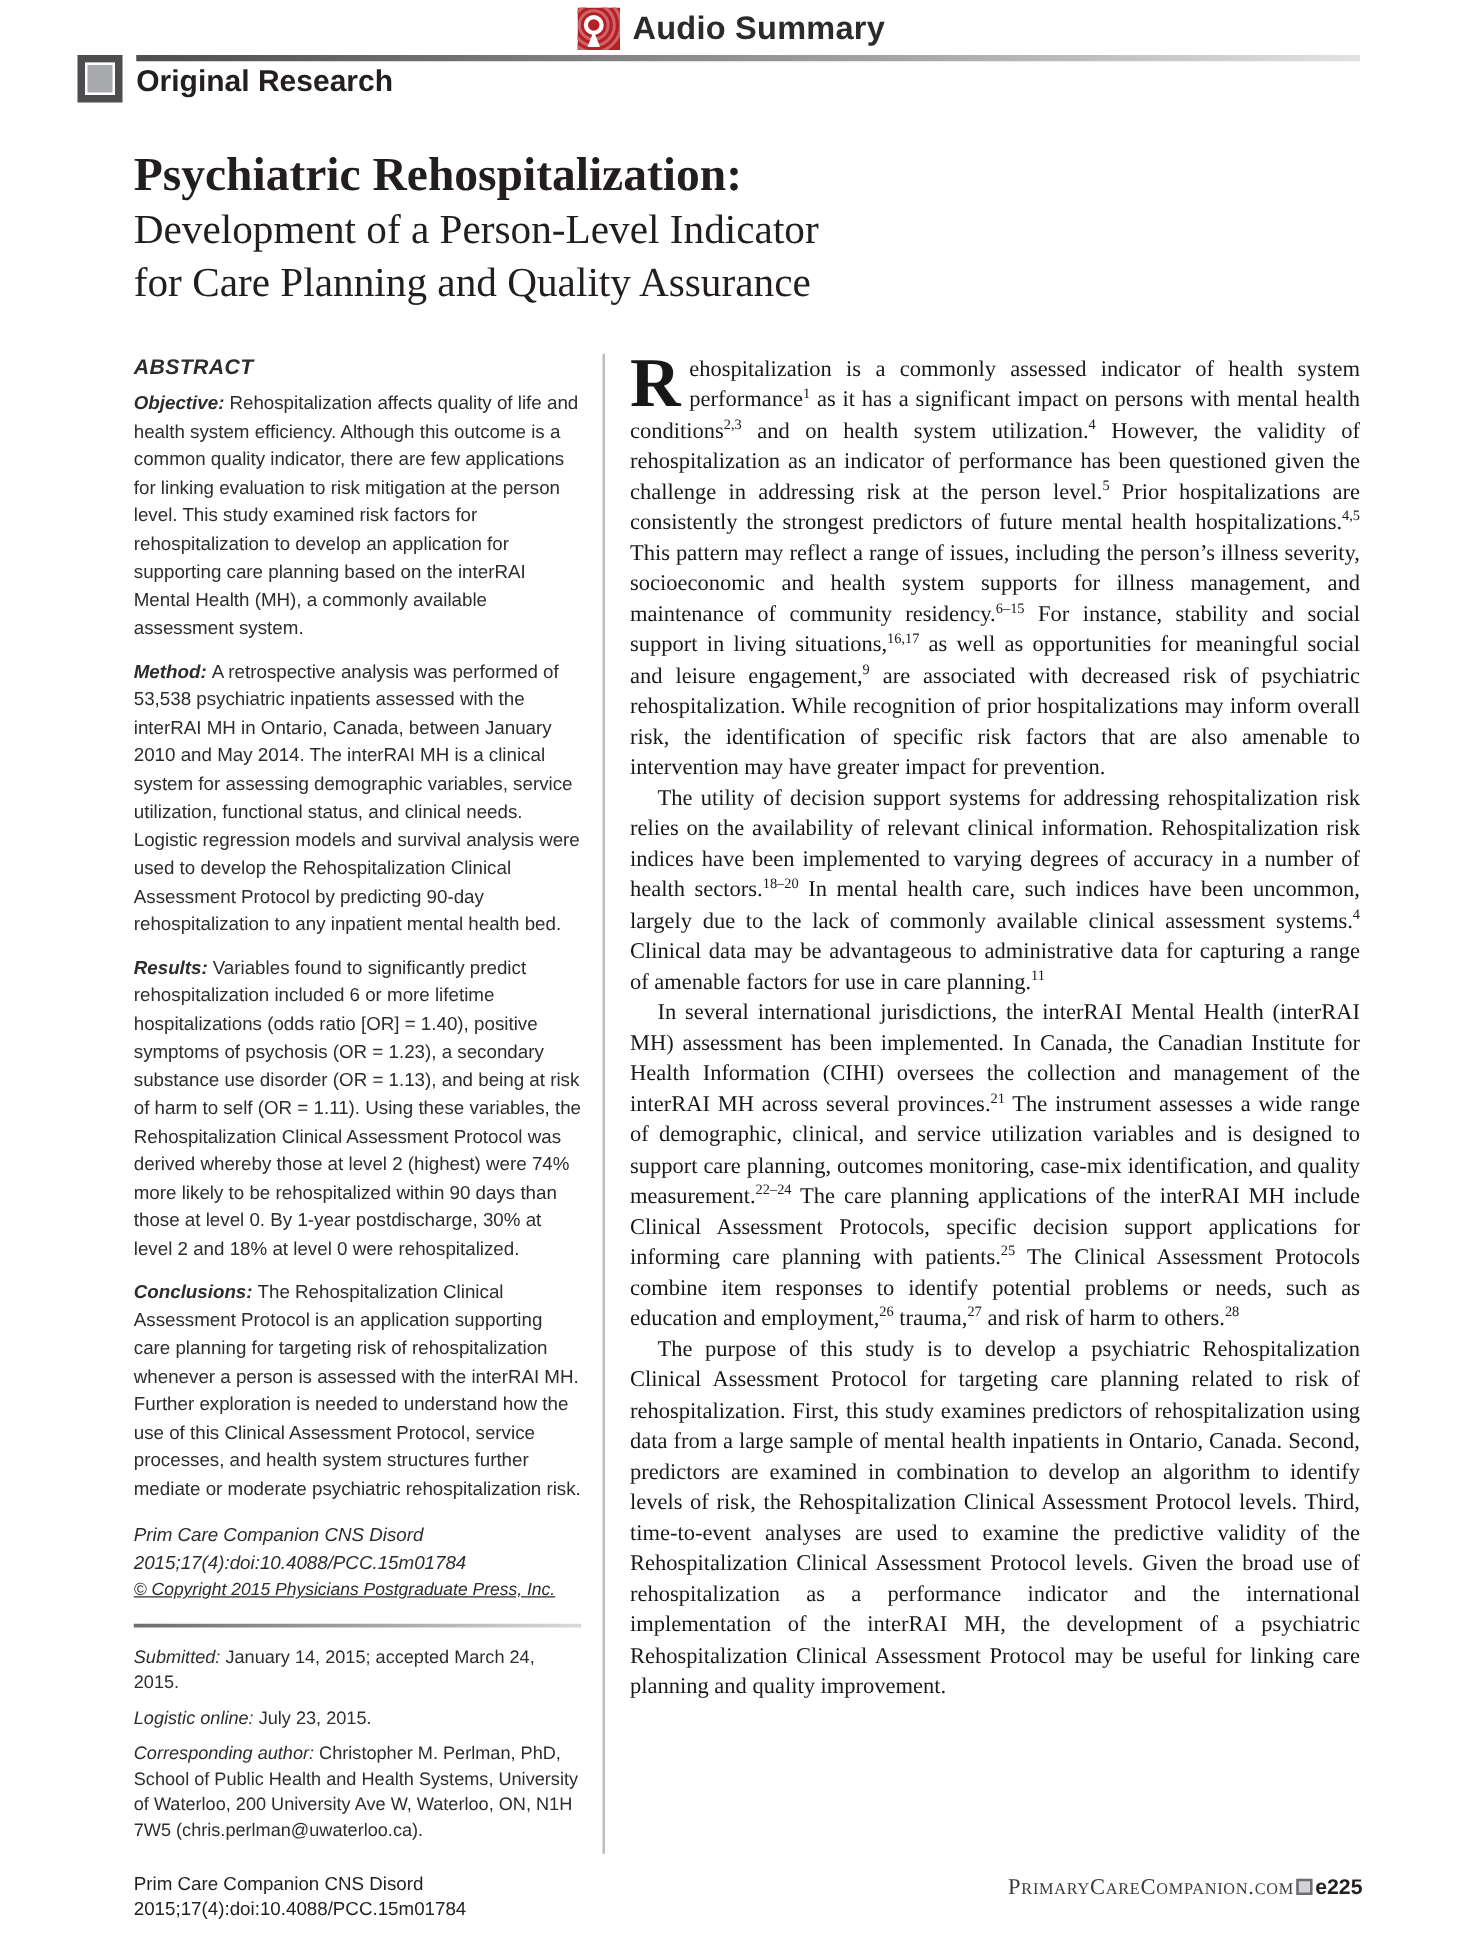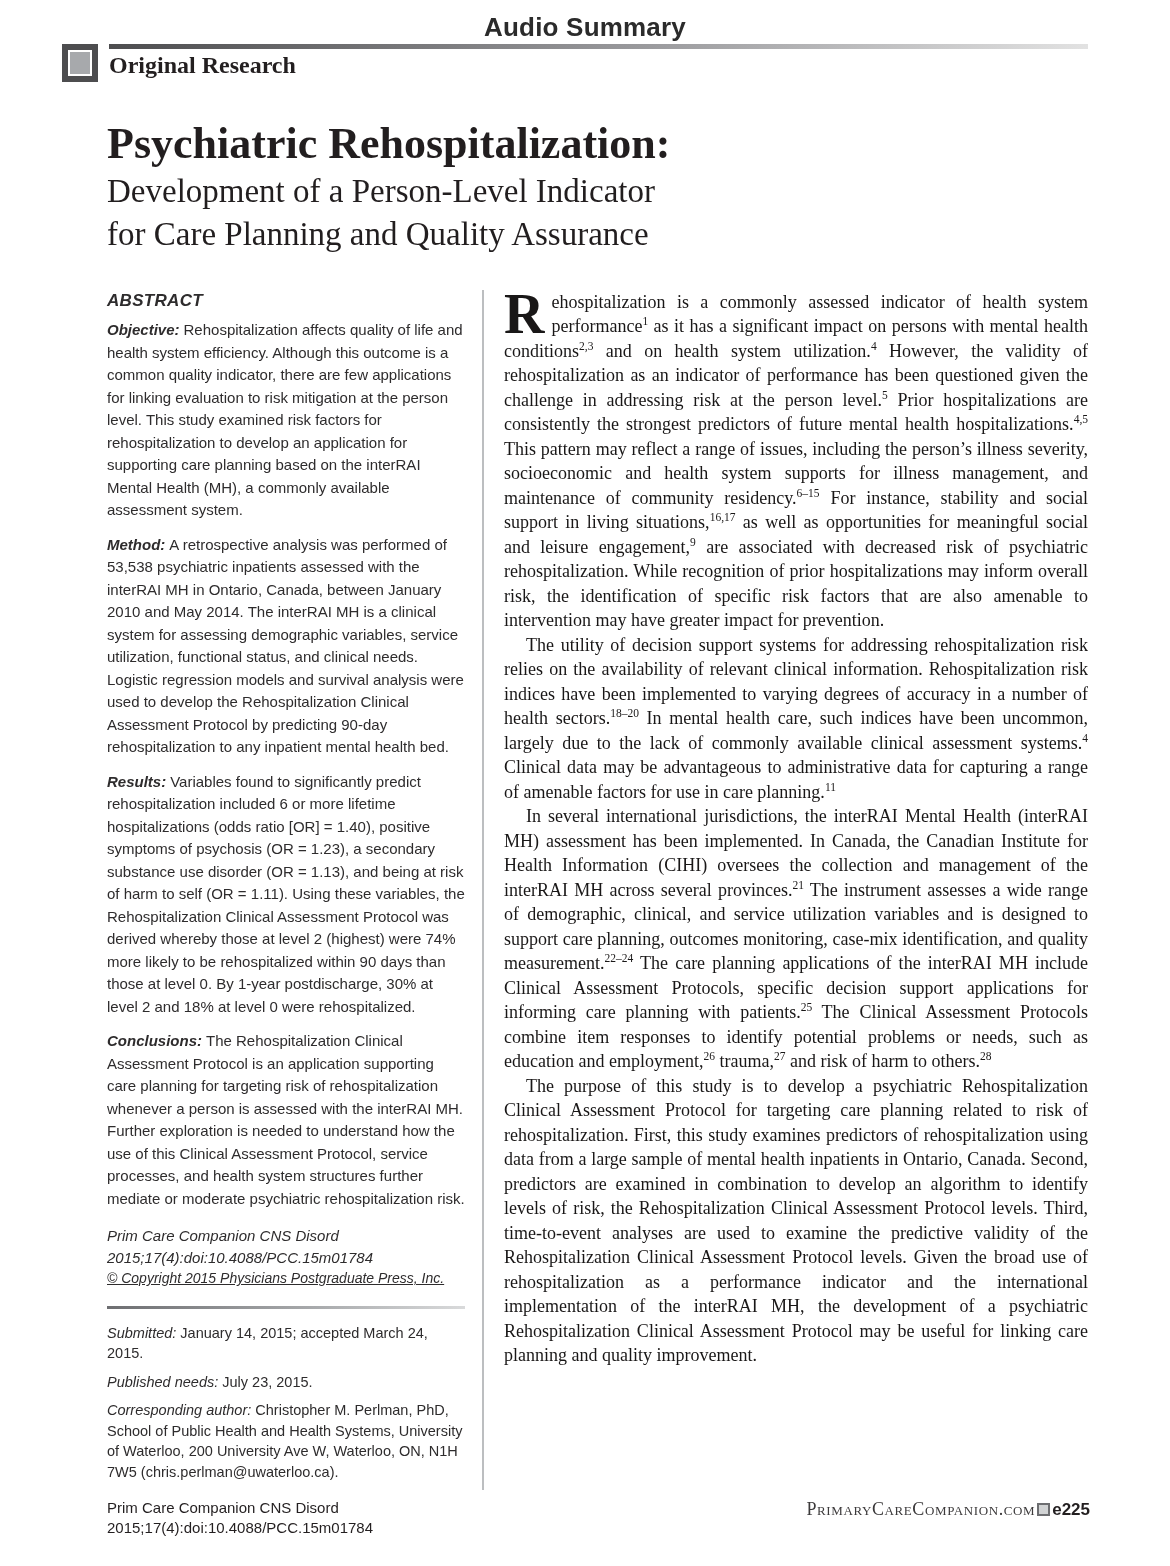--- a/index.html
+++ b/index.html
@@ -9,44 +9,43 @@
     background: #ffffff;
     position: relative;
     font-family: "Liberation Sans", sans-serif;
     color: #231f20;
     overflow: hidden;
   }
 
   
   .audio-header {
     display: flex; justify-content: center; align-items: center;
-    gap: 10px; padding-top: 5px; height: 40px; flex-direction: column;
+    gap: 10px; padding-top: 5px; height: 40px;
   }
   .audio-icon { width: 34px; height: 34px; display: block; }
   .audio-label { font-size: 26px; font-weight: 600; color: #2b2b2b; letter-spacing: 0.2px; }
 
   
   .section-bar {
     display: flex; align-items: flex-start; gap: 11px;
     margin: 4px 82px 0 62px;
-    font-family: Liberation Serif, serif;
   }
   .or-icon {
     width: 36px; height: 38px; background: #4d4d4f;
     display: flex; align-items: center; justify-content: center;
     flex-shrink: 0;
   }
   .or-icon-inner { width: 24px; height: 26px; background: #a7a9ac; border: 2px solid #ffffff; }
   .section-right { flex: 1; }
   .section-rule { height: 5px; background: linear-gradient(to right, #4d4d4f 0%, #9a9a9d 55%, #e2e2e2 100%); }
   .section-label { margin-top: 3px; font-size: 24px; font-weight: bold; color: #231f20; }
 
   
   .title-block { margin: 36px 82px 0 107px; font-family: "Liberation Serif", serif; }
-  .title-line1 { font-size: 44px; font-weight: bold; color: #221e1f; line-height: 1.18; }
+  .title-line1 { font-size: 38px; font-weight: bold; color: #221e1f; line-height: 1.18; }
   .title-line2, .title-line3 { font-size: 33px; font-weight: normal; color: #221e1f; line-height: 1.3; }
   .authors { margin-top: 14px; font-family: "Liberation Sans", sans-serif; font-size: 17.5px; color: #2e2c2d; }
 
   
   .columns { display: flex; margin: 34px 82px 0 107px; }
   .col-left { width: 358px; flex-shrink: 0; font-size: 15px; line-height: 22.5px; color: #2e2c2d; }
   .col-divider { width: 2px; background: #bcbec0; margin-left: 17px; flex-shrink: 0; }
   .col-right {
     flex: 1; padding-left: 20px;
     font-family: "Liberation Serif", serif;
@@ -143,21 +142,21 @@
       <div>2015;17(4):doi:10.4088/PCC.15m01784</div>
       <div class="copyright">© Copyright 2015 Physicians Postgraduate Press, Inc.</div>
     </div>
 
     <div class="meta-rule"></div>
 
     <div class="meta-entry">
       <span class="meta-label">Submitted:</span><span>January 14, 2015; accepted March 24, 2015.</span>
     </div>
     <div class="meta-entry">
-      <span class="meta-label">Published needs:</span><span>July 23, 2015.</span>
+      <span class="meta-label">Logistic online:</span><span>July 23, 2015.</span>
     </div>
     <div class="meta-entry">
       <span class="meta-label">Corresponding author:</span><span>Christopher M. Perlman, PhD, School of Public Health and Health Systems, University of Waterloo, 200 University Ave W, Waterloo, ON, N1H 7W5 (chris.perlman@uwaterloo.ca).</span>
     </div>
   </div>
 
   <div class="col-divider"></div>
 
   <div class="col-right">
       <p><span class="dropcap">R</span><span>ehospitalization is a commonly assessed indicator of health system performance</span><sup>1</sup><span> as it has a significant impact on persons with mental health conditions</span><sup>2,3</sup><span> and on health system utilization.</span><sup>4</sup><span> However, the validity of rehospitalization as an indicator of performance has been questioned given the challenge in addressing risk at the person level.</span><sup>5</sup><span> Prior hospitalizations are consistently the strongest predictors of future mental health hospitalizations.</span><sup>4,5</sup><span> This pattern may reflect a range of issues, including the person’s illness severity, socioeconomic and health system supports for illness management, and maintenance of community residency.</span><sup>6–15</sup><span> For instance, stability and social support in living situations,</span><sup>16,17</sup><span> as well as opportunities for meaningful social and leisure engagement,</span><sup>9</sup><span> are associated with decreased risk of psychiatric rehospitalization. While recognition of prior hospitalizations may inform overall risk, the identification of specific risk factors that are also amenable to intervention may have greater impact for prevention.</span></p>

